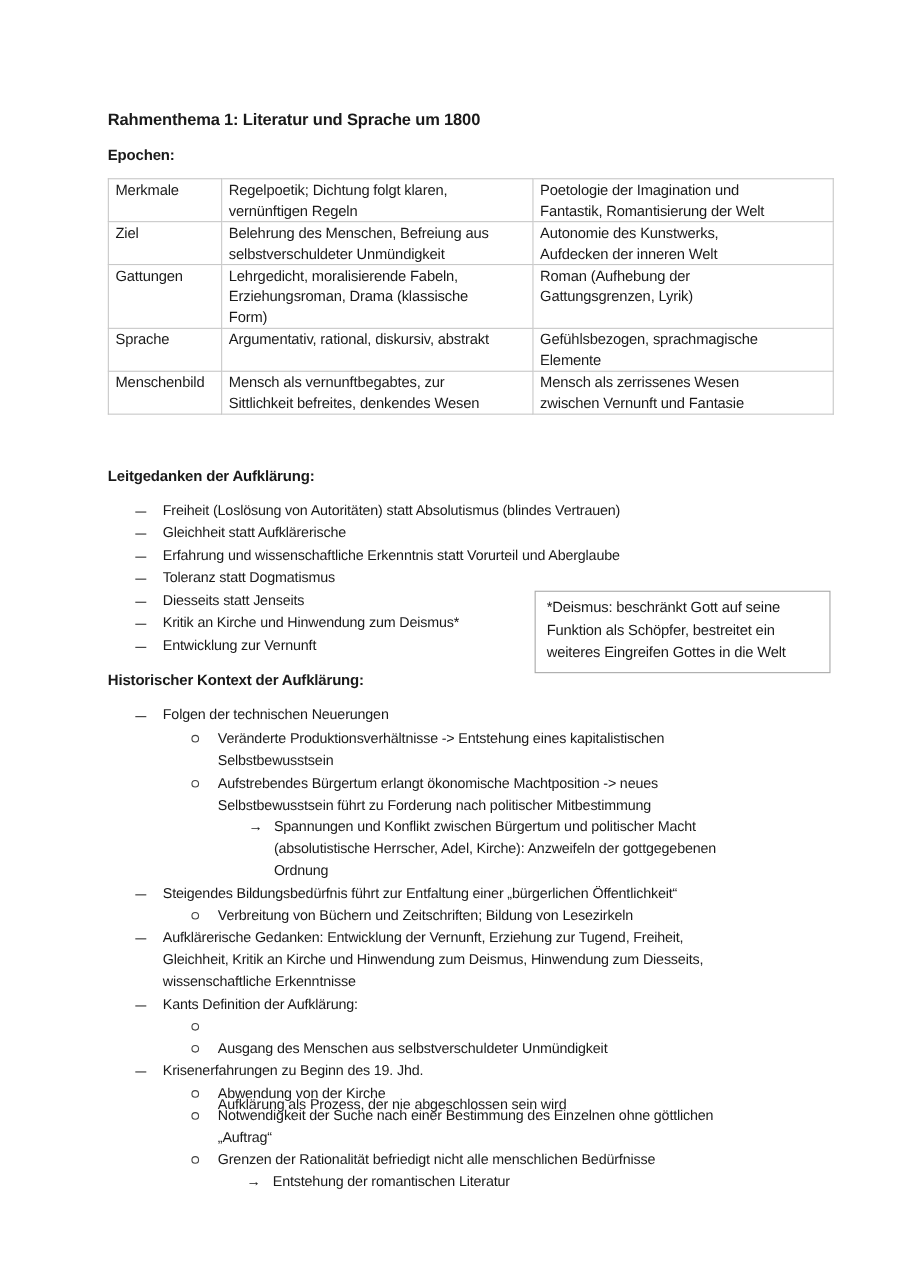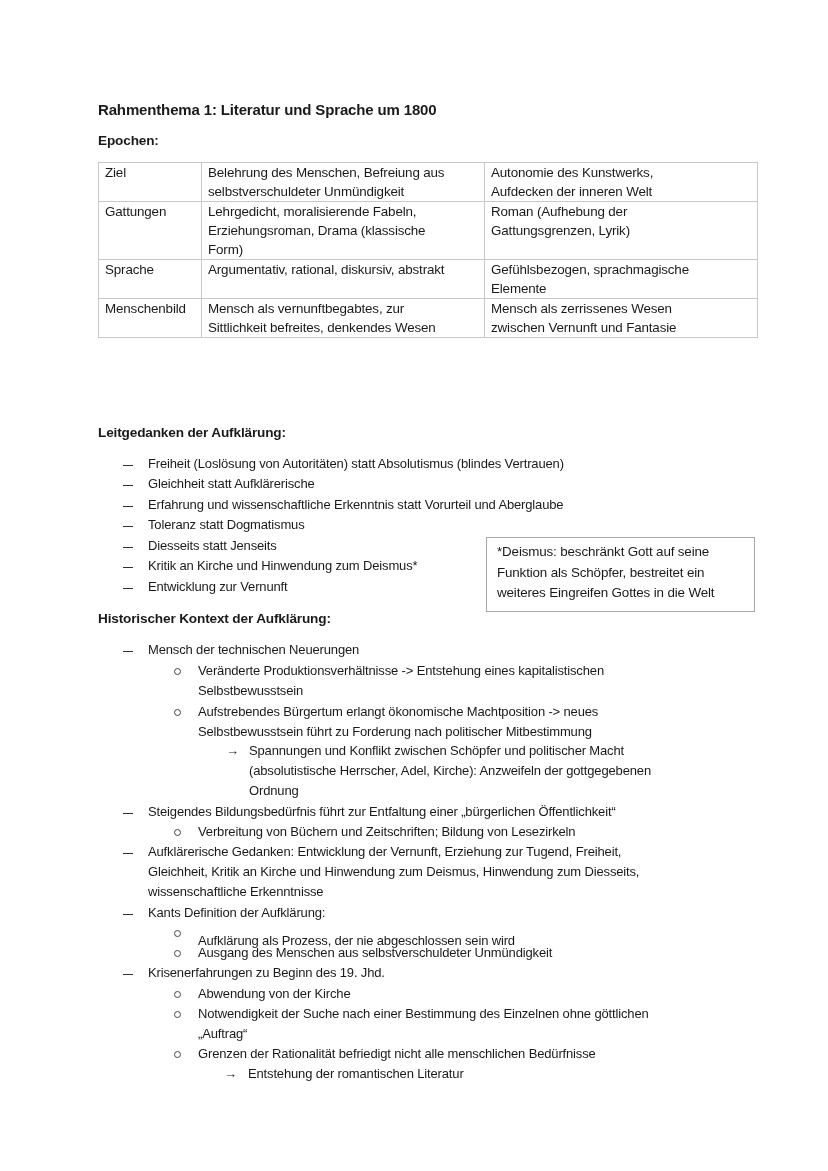--- a/index.html
+++ b/index.html
@@ -90,20 +90,31 @@
 <div class="abs title">Rahmenthema 1: Literatur und Sprache um 1800</div>
 <div class="abs h2" style="left:98px; top:133px;">Epochen:</div>
 
 <table class="epochen">
   <colgroup>
       <col class="c1">
       <col class="c2">
       <col class="c3">
     </colgroup>
   <tbody>
+  <tr class="r-2">
+    <td>Merkmale</td>
+    <td>
+          <div>Regelpoetik; Dichtung folgt klaren,</div>
+          <div>vernünftigen Regeln</div>
+        </td>
+    <td>
+          <div>Poetologie der Imagination und</div>
+          <div>Fantastik, Romantisierung der Welt</div>
+        </td>
+  </tr>
   <tr class="r-2">
     <td>Ziel</td>
     <td>
           <div>Belehrung des Menschen, Befreiung aus</div>
           <div>selbstverschuldeter Unmündigkeit</div>
         </td>
     <td>
           <div>Autonomie des Kunstwerks,</div>
           <div>Aufdecken der inneren Welt</div>
         </td>
@@ -166,32 +177,32 @@
 <div class="deismus-box">
   <div>*Deismus: beschränkt Gott auf seine</div>
   <div>Funktion als Schöpfer, bestreitet ein</div>
   <div>weiteres Eingreifen Gottes in die Welt</div>
 </div>
 
 <div class="abs h2" style="left:98px; top:611px;">Historischer Kontext der Aufklärung:</div>
 
 <div>
   <span class="dash" style="left:123px; top:651px;"></span>
-  <div class="line" style="left:148px; top:640px;">Mensch der technischen Neuerungen</div>
+  <div class="line" style="left:148px; top:640px;">Folgen der technischen Neuerungen</div>
 
   <span class="circ" style="left:174px; top:668px;"></span>
   <div class="line" style="left:198px; top:661px;">Veränderte Produktionsverhältnisse -&gt; Entstehung eines kapitalistischen</div>
   <div class="line" style="left:198px; top:681px;">Selbstbewusstsein</div>
 
   <span class="circ" style="left:174px; top:709px;"></span>
   <div class="line" style="left:198px; top:702px;">Aufstrebendes Bürgertum erlangt ökonomische Machtposition -&gt; neues</div>
   <div class="line" style="left:198px; top:722px;">Selbstbewusstsein führt zu Forderung nach politischer Mitbestimmung</div>
 
   <span class="arrow" style="left:226px; top:741px;">→</span>
-  <div class="line" style="left:249px; top:741px;">Spannungen und Konflikt zwischen Schöpfer und politischer Macht</div>
+  <div class="line" style="left:249px; top:741px;">Spannungen und Konflikt zwischen Bürgertum und politischer Macht</div>
   <div class="line" style="left:249px; top:761px;">(absolutistische Herrscher, Adel, Kirche): Anzweifeln der gottgegebenen</div>
   <div class="line" style="left:249px; top:781px;">Ordnung</div>
 
   <span class="dash" style="left:123px; top:813px;"></span>
   <div class="line" style="left:148px; top:802px;">Steigendes Bildungsbedürfnis führt zur Entfaltung einer „bürgerlichen Öffentlichkeit“</div>
 
   <span class="circ" style="left:174px; top:829px;"></span>
   <div class="line" style="left:198px; top:822px;">Verbreitung von Büchern und Zeitschriften; Bildung von Lesezirkeln</div>
 
   <span class="dash" style="left:123px; top:853px;"></span>
@@ -199,21 +210,21 @@
   <div class="line" style="left:148px; top:862px;">Gleichheit, Kritik an Kirche und Hinwendung zum Deismus, Hinwendung zum Diesseits,</div>
   <div class="line" style="left:148px; top:882px;">wissenschaftliche Erkenntnisse</div>
 
   <span class="dash" style="left:123px; top:914px;"></span>
   <div class="line" style="left:148px; top:903px;">Kants Definition der Aufklärung:</div>
 
   <span class="circ" style="left:174px; top:930px;"></span>
   <div class="line" style="left:198px; top:923px;margin-top:20px;">Ausgang des Menschen aus selbstverschuldeter Unmündigkeit</div>
 
   <span class="circ" style="left:174px; top:950px;"></span>
-  <div class="line" style="left:198px; top:931px;">Aufklärung als Prozess, der nie abgeschlossen sein wird</div>
+  <div class="line" style="left:198px; top:994px;">Aufklärung als Prozess, der nie abgeschlossen sein wird</div>
 
   <span class="dash" style="left:123px; top:974px;"></span>
   <div class="line" style="left:148px; top:963px;">Krisenerfahrungen zu Beginn des 19. Jhd.</div>
 
   <span class="circ" style="left:174px; top:991px;"></span>
   <div class="line" style="left:198px; top:984px;">Abwendung von der Kirche</div>
 
   <span class="circ" style="left:174px; top:1011px;"></span>
   <div class="line" style="left:198px; top:1004px;">Notwendigkeit der Suche nach einer Bestimmung des Einzelnen ohne göttlichen</div>
   <div class="line" style="left:198px; top:1024px;">„Auftrag“</div>

